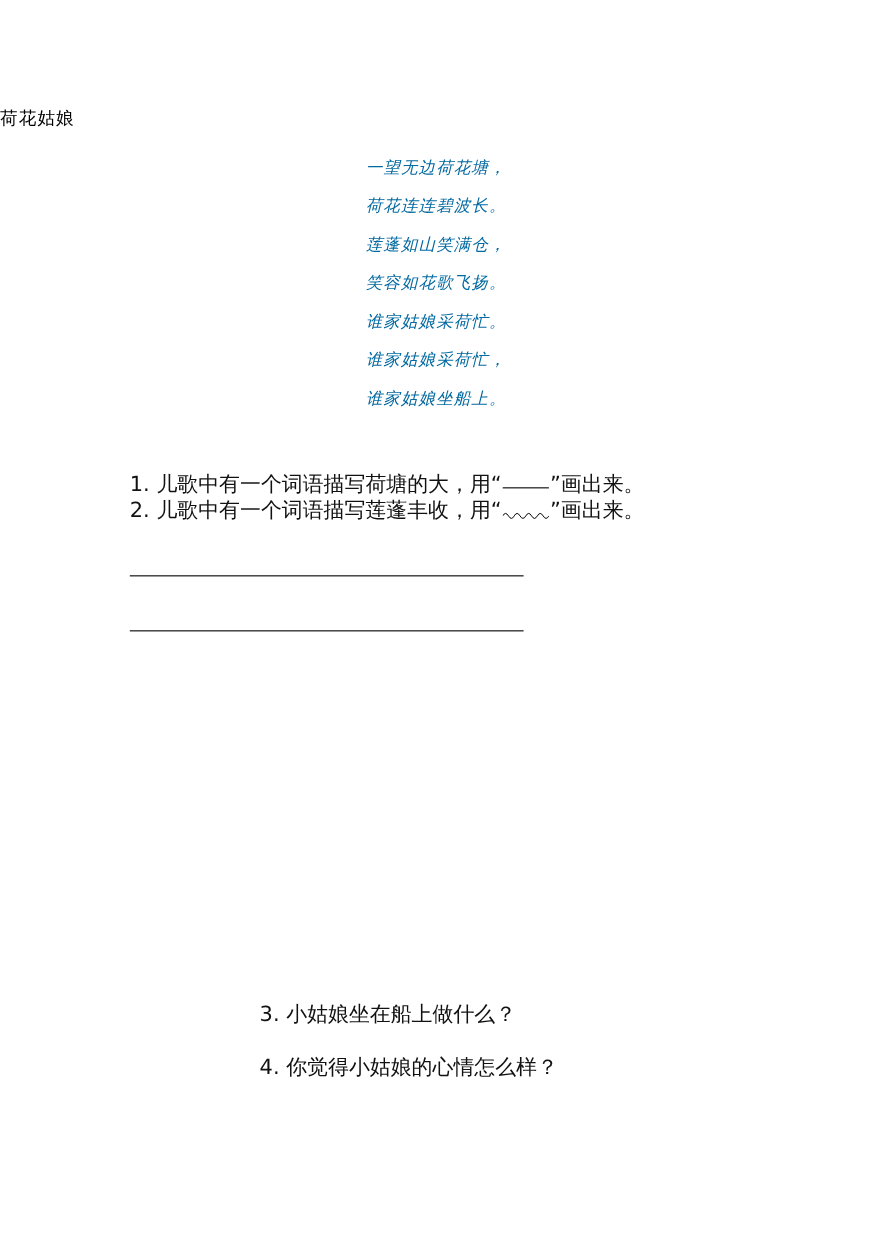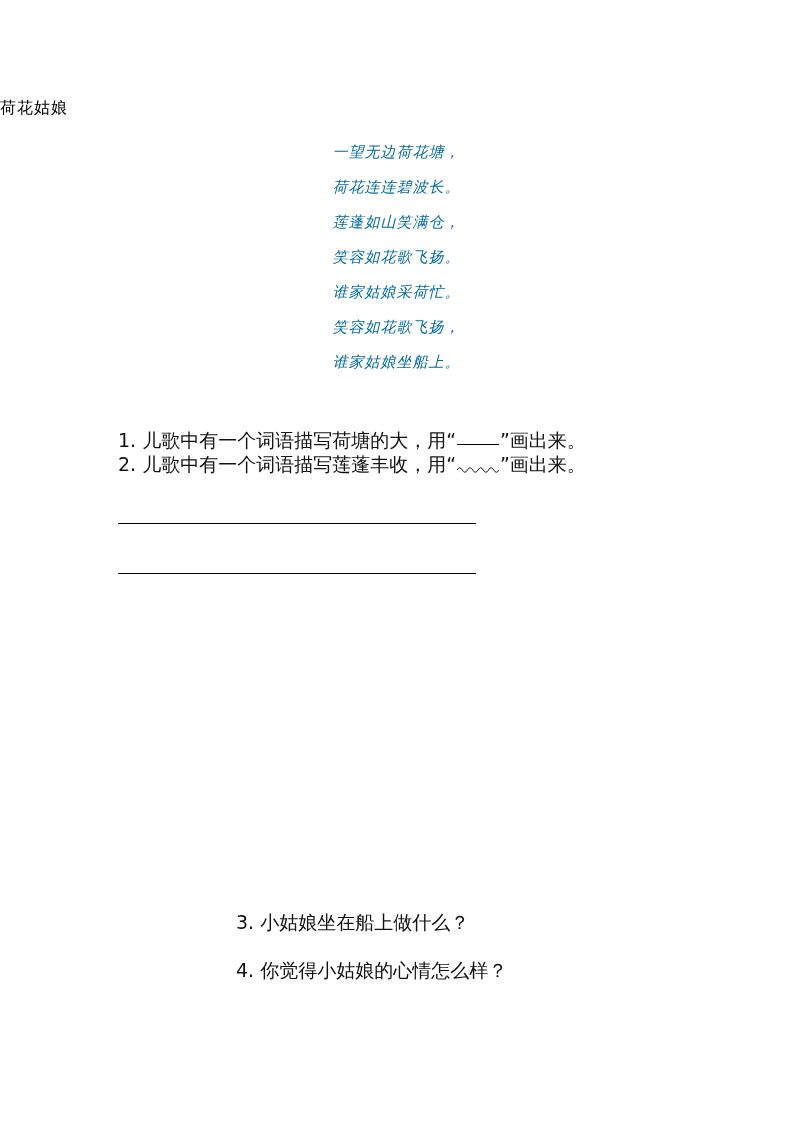--- a/index.html
+++ b/index.html
@@ -94,21 +94,21 @@
 <div class="page">
 
   <div class="doc-title">荷花姑娘</div>
 
   <div class="poem">
     <div class="poem-line">一望无边荷花塘，</div>
     <div class="poem-line">荷花连连碧波长。</div>
     <div class="poem-line">莲蓬如山笑满仓，</div>
     <div class="poem-line">笑容如花歌飞扬。</div>
     <div class="poem-line">谁家姑娘采荷忙。</div>
-    <div class="poem-line">笑容如花歌飞扬，</div>
+    <div class="poem-line">谁家姑娘采荷忙，</div>
     <div class="poem-line">谁家姑娘坐船上。</div>
   </div>
 
   <div class="questions">
 
     <div class="q-line">
       <span>1.</span>
       <span>儿歌中有一个词语描写荷塘的大，用“</span><span class="blank-straight"></span><span>”画出来。</span>
     </div>
 

